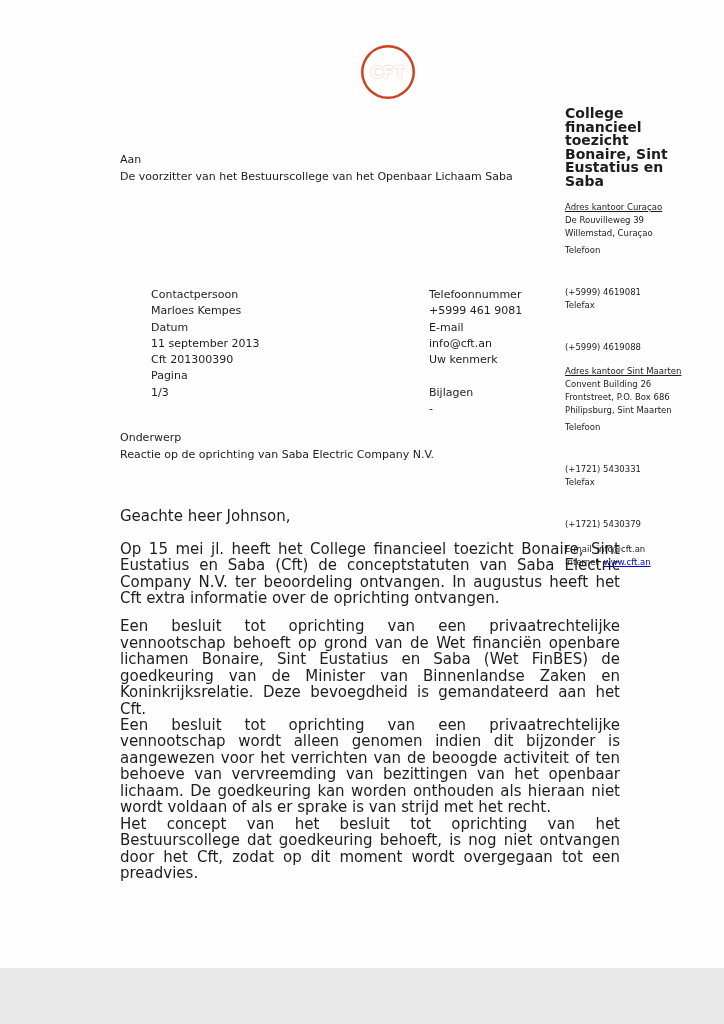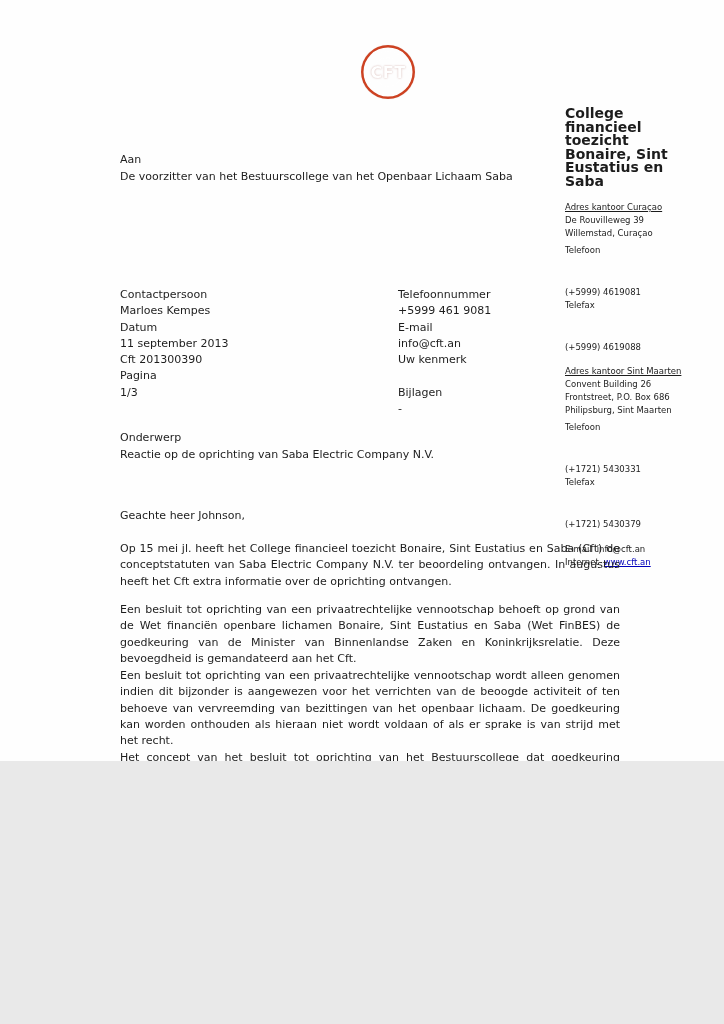--- a/index.html
+++ b/index.html
@@ -1,18 +1,18 @@
 <!DOCTYPE html>
 <html><head>
 <meta charset="utf-8">
 <style>
   html,body{margin:0;padding:0;background:#e9e9e9;}
   .page{
     position:relative;
-    width:724px;height:761px;
+    width:724px;height:968px;
     background:#fefefe;
     font-family:"DejaVu Sans","Liberation Sans",sans-serif;
     color:#1d1d1d;
     overflow:hidden;
     margin:0 auto;
   }
 
   
   .logo{
     position:absolute;left:361px;top:45px;width:54px;height:54px;
@@ -57,32 +57,32 @@
   }
 
   
   .meta{
     position:absolute;left:120px;top:287px;width:430px;
     font-size:11px;display:flex;
   }
   .meta-col{display:block;}
   .meta-col.left{width:278px;flex:0 0 278px;}
   .meta-col.right{flex:1;}
-  .meta-line{height:16.3px;line-height:16.3px;white-space:nowrap;}
+  .meta-line{height:16.3px;line-height:16.3px;white-space:nowrap;margin-left:31px;}
 
   
   .subject{
     position:absolute;left:120px;top:430px;width:520px;
     font-size:11px;line-height:16.5px;
   }
 
   
   .body{
     position:absolute;left:120px;top:508px;width:500px;
-    font-size:11px;line-height:16.45px;
+    font-size:15px;line-height:16.45px;
   }
   .body p{margin:0;}
   .salutation{margin-bottom:16.5px !important;text-align:left;}
   .intro{text-align:justify;margin-bottom:11.5px !important;}
   .section-heading{font-weight:bold;text-align:left;}
   .para{text-align:justify;}
 </style>
 </head>
 <body>
 

